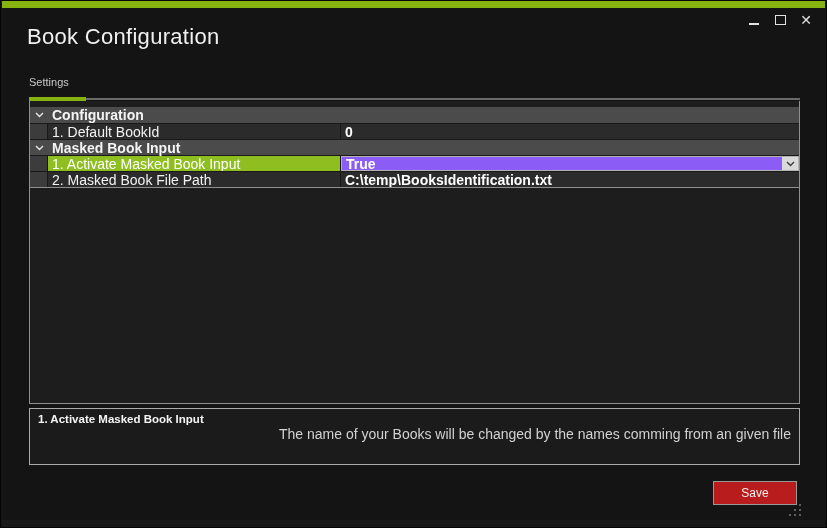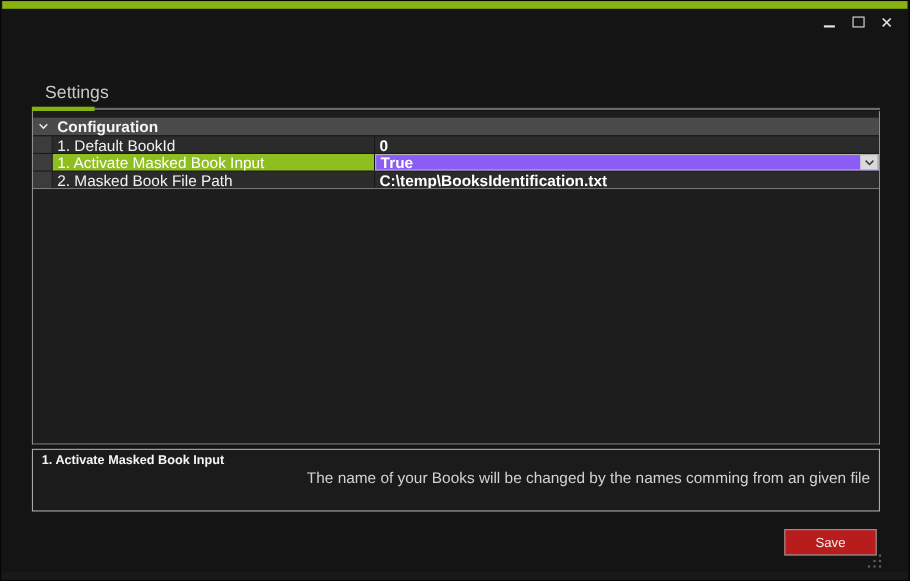--- a/index.html
+++ b/index.html
@@ -15,21 +15,21 @@
   .tb-btn{width:20px;height:20px;display:flex;align-items:center;justify-content:center;cursor:pointer;color:#e2e2e2;}
   .min-glyph{display:block;width:10px;height:2px;background:#e2e2e2;margin-top:8px;}
   .max-glyph{display:block;width:11px;height:10px;border:1px solid #e2e2e2;}
   .close-glyph{font-size:14px;line-height:14px;color:#e2e2e2;}
   .page-title{
     position:absolute;left:26px;top:23px;
     font-size:22px;font-weight:300;letter-spacing:.3px;color:#f0f0f0;
   }
   .tab-label{
     position:absolute;left:28px;top:75px;
-    font-size:16px;color:#c9c9c9;cursor:pointer;margin-left:12px;
+    font-size:11px;color:#c9c9c9;cursor:pointer;
   }
   .tabstrip-line{position:absolute;left:28px;top:97px;width:771px;height:2px;background:#6a6a6a;}
   .tab-indicator{position:absolute;left:28px;top:96px;width:57px;height:4px;background:var(--accent-green,#87b310);}
 
   .propgrid{
     position:absolute;left:28px;top:100px;width:771px;height:303px;
     background:#1d1d1d;
     border-left:1px solid #8f8f8f;border-right:1px solid #8f8f8f;border-bottom:1px solid #8f8f8f;
     padding-top:6px;display:flex;flex-direction:column;
   }
@@ -93,20 +93,21 @@
       <span class="min-glyph"></span>
     </div>
     <div class="tb-btn">
       <span class="max-glyph"></span>
     </div>
     <div class="tb-btn">
       <span class="close-glyph">✕</span>
     </div>
   </div>
 
+  <div class="page-title">Book Configuration</div>
 
   <div class="tab-label">Settings</div>
   <div class="tabstrip-line"></div>
   <div class="tab-indicator"></div>
 
   <div class="propgrid">
     <div class="rows">
 
       <div class="row cat-row">
         <span class="expander-cell">
@@ -116,20 +117,28 @@
         </span>
         <span class="cat-label">Configuration</span>
       </div>
 
       <div class="row">
         <span class="gutter-cell"></span>
         <span class="name-cell">1. Default BookId</span>
         <span class="value-cell">0</span>
       </div>
 
+      <div class="row cat-row">
+        <span class="expander-cell">
+          <svg width="9" height="6" viewBox="0 0 9 6">
+              <polyline points="1,1 4.5,4.5 8,1" fill="none" stroke="#e8e8e8" stroke-width="1.4"></polyline>
+            </svg>
+        </span>
+        <span class="cat-label">Masked Book Input</span>
+      </div>
 
       <div class="row selected">
         <span class="gutter-cell"></span>
         <span class="name-cell">1. Activate Masked Book Input</span>
         <span class="value-cell">
           <span>True</span>
           <span class="dropdown-btn">
             <svg width="9" height="6" viewBox="0 0 9 6">
                 <polyline points="1,1 4.5,4.5 8,1" fill="none" stroke="#3a3a3a" stroke-width="1.4"></polyline>
               </svg>

